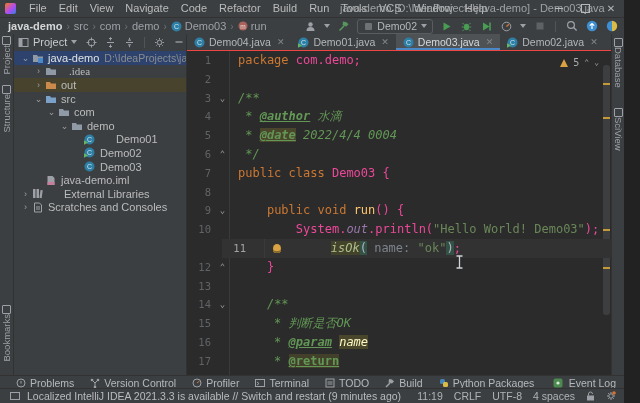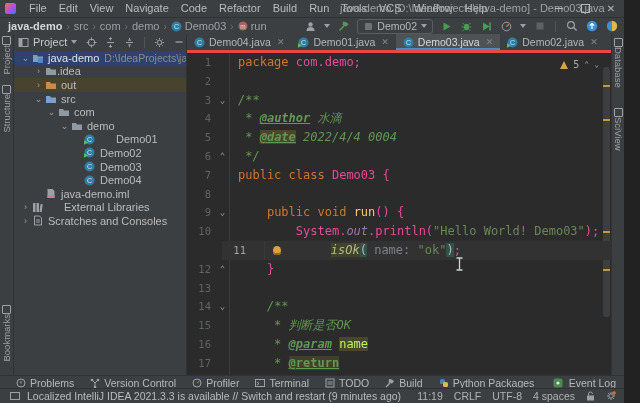--- a/index.html
+++ b/index.html
@@ -41,37 +41,37 @@
   .tree{flex:1;overflow:hidden;padding-top:1px;}
   .trow{height:13.6px;display:flex;align-items:center;white-space:nowrap;color:#bbbcbd;font-size:11px;}
   .trow .arrow{width:11px;text-align:center;color:#9da0a6;font-size:9px;flex:none;}
   .trow .ticon{width:13px;flex:none;display:flex;align-items:center;justify-content:center;}
   .trow .suffix{color:#8a8d90;margin-left:5px;font-size:10.5px;}
   .trow.selected{background:#2d436e;}
   .trow.hl{background:#47432c;}
   .trow .lbl.root{color:#dfe1e3;}
   
   .editor{flex:1;display:flex;flex-direction:column;background:#2b2b2b;position:relative;min-width:0;}
-  .tabsbar{height:16px;background:#3c3f41;display:flex;border-bottom:3px solid #ef4444;flex:none;}
+  .tabsbar{height:16px;background:#3c3f41;display:flex;border-bottom:1px solid #ef4444;flex:none;}
   .tab{display:flex;align-items:center;gap:4px;padding:0 7px;font-size:10.5px;color:#b4b7ba;position:relative;}
   .tab.active{background:#4e5254;color:#d7d9db;box-shadow:inset 0 -2px 0 #4a88c7;}
   .tab .close{color:#83878a;font-size:9px;margin-left:2px;}
   .code{flex:1;position:relative;overflow:hidden;font-family:"DejaVu Sans Mono","Liberation Mono",monospace;font-size:12px;line-height:18.8px;}
   .cline{display:flex;height:18.8px;position:relative;}
   .cline.current{background:#323232;margin-left:35px;}
   .ln{width:24px;flex:none;text-align:right;color:#606366;font-size:10.5px;padding-right:5px;font-family:"DejaVu Sans Mono",monospace;}
   .cline.current .ln{color:#a4a3a3;}
   .foldc{width:13px;flex:none;text-align:center;color:#9da0a6;font-size:9px;border-right:1px solid #383a3b;}
   .ctext{padding-left:8px;white-space:pre;}
   .tok-kw{color:#cc7832;}
   .tok-pl{color:#ec4899;}
   .tok-cmt{color:#629755;font-style:italic;}
   .tok-tag{color:#629755;font-style:italic;font-weight:bold;text-decoration:underline;}
   .tok-tagh{color:#629755;font-style:italic;font-weight:bold;text-decoration:underline;background:#4a462b;}
-  .tok-tagv{color:#bef264;background:#4a462b;}
+  .tok-tagv{color:#fef9c3;font-style:italic;background:#4a462b;}
   .tok-tagr{color:#629755;font-weight:bold;text-decoration:underline;background:#42402a;}
   .tok-mth{color:#ffc66d;}
   .tok-fld{color:#9876aa;font-style:italic;}
   .tok-str{color:#6a8759;}
   .tok-idh{color:#aebf8a;font-style:italic;background:#43432c;}
   .tok-parh{color:#a9b7c6;background:#345146;}
   .tok-inlay{color:#7d838c;}
   .bulb{position:absolute;left:51px;top:5px;width:8px;height:9px;border-radius:50% 50% 35% 35%;background:#d9a343;box-shadow:inset 0 -2px 0 #8a6a2a;}
   .inspections{position:absolute;top:3px;right:12px;display:flex;align-items:center;gap:5px;font-size:10px;color:#a9acae;z-index:5;}
   .warn-tri{width:0;height:0;border-left:4.5px solid transparent;border-right:4.5px solid transparent;border-bottom:8px solid #d9a343;position:relative;}
@@ -306,21 +306,21 @@
             <span class="lbl root" style="margin-left: 4px;">java-demo</span>
             <span class="suffix">D:\IdeaProjects\java-demo</span>
           </div>
           <div class="trow" style="padding-left: 19px;">
             <span class="arrow">›</span>
             <span class="ticon">
               <svg width="12" height="10">
                 <path d="M1 2h4l1 1.5h5V9H1z" fill="#8f9aa6"></path>
               </svg>
             </span>
-            <span class="lbl" style="margin-left: 0;">.idea</span>
+            <span class="lbl" style="margin-left: 12px; font-family: Liberation Serif, serif;">.idea</span>
           </div>
           <div class="trow hl" style="padding-left: 19px;">
             <span class="arrow">›</span>
             <span class="ticon">
               <svg width="12" height="10">
                 <path d="M1 2h4l1 1.5h5V9H1z" fill="#c98a4b"></path>
               </svg>
             </span>
             <span class="lbl" style="margin-left: 4px;">out</span>
           </div>
@@ -375,30 +375,20 @@
           </div>
           <div class="trow" style="padding-left: 58px;">
             <span class="arrow"></span>
             <span class="ticon">
               <svg width="11" height="11">
                 <circle cx="5.5" cy="5.5" r="5" fill="#2e7fa5"></circle>
                 <text x="5.5" y="8" font-size="7" fill="#cfe3ee" text-anchor="middle" font-family="Liberation Sans,sans-serif">C</text>
               </svg>
             </span>
             <span class="lbl" style="margin-left: 4px;">Demo03</span>
-          </div>
-          <div class="trow" style="padding-left: 58px;">
-            <span class="arrow"></span>
-            <span class="ticon">
-              <svg width="11" height="11">
-                <circle cx="5.5" cy="5.5" r="5" fill="#2e7fa5"></circle>
-                <text x="5.5" y="8" font-size="7" fill="#cfe3ee" text-anchor="middle" font-family="Liberation Sans,sans-serif">C</text>
-              </svg>
-            </span>
-            <span class="lbl" style="margin-left: 4px;">Demo04</span>
           </div>
           <div class="trow" style="padding-left: 19px;">
             <span class="arrow"></span>
             <span class="ticon">
               <svg width="10" height="11">
                 <path d="M1.5 1h5l2 2v7h-7z" fill="#9da0a6"></path>
                 <rect x="1.5" y="7" width="7" height="3" fill="#c77d9c"></rect>
               </svg>
             </span>
             <span class="lbl" style="margin-left: 4px;">java-demo.iml</span>

